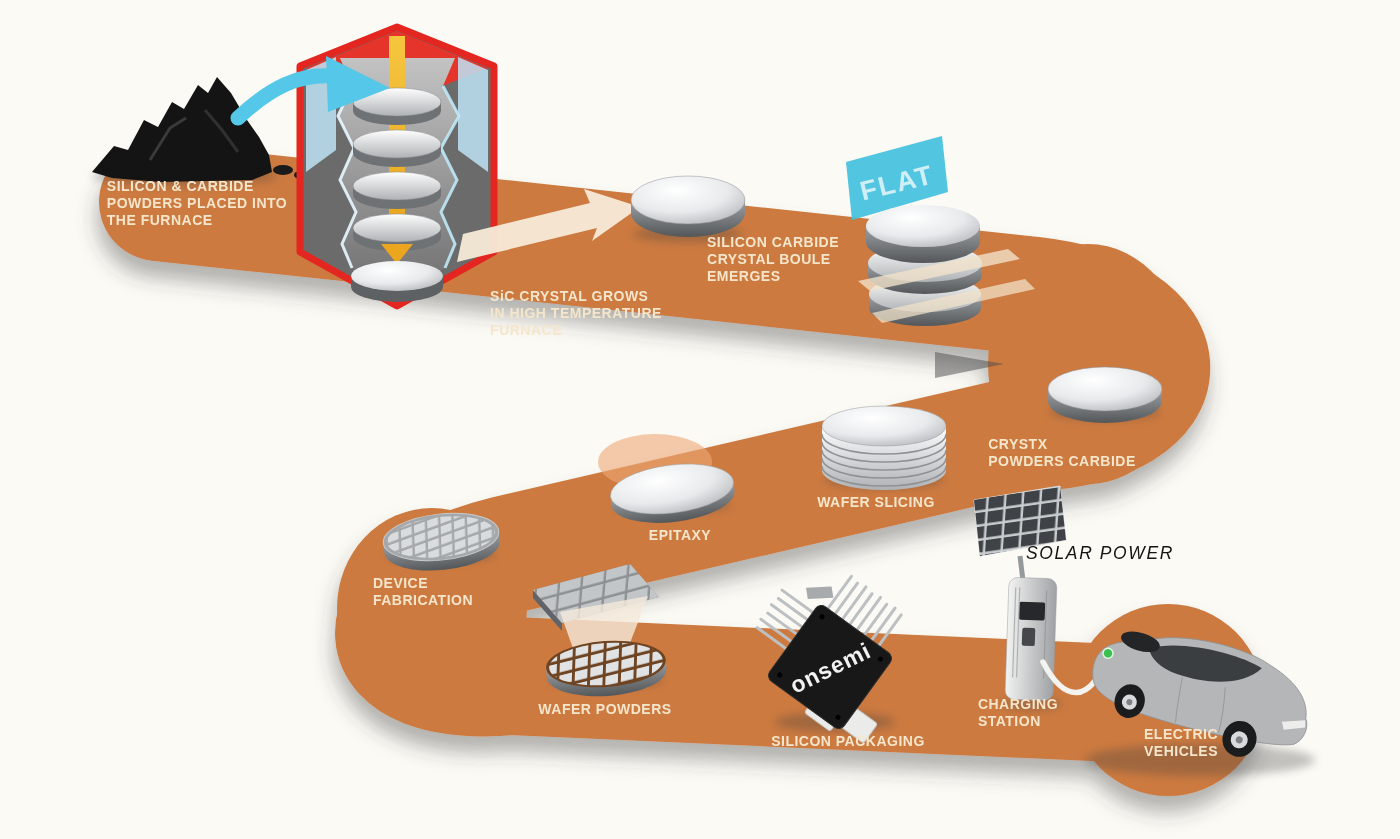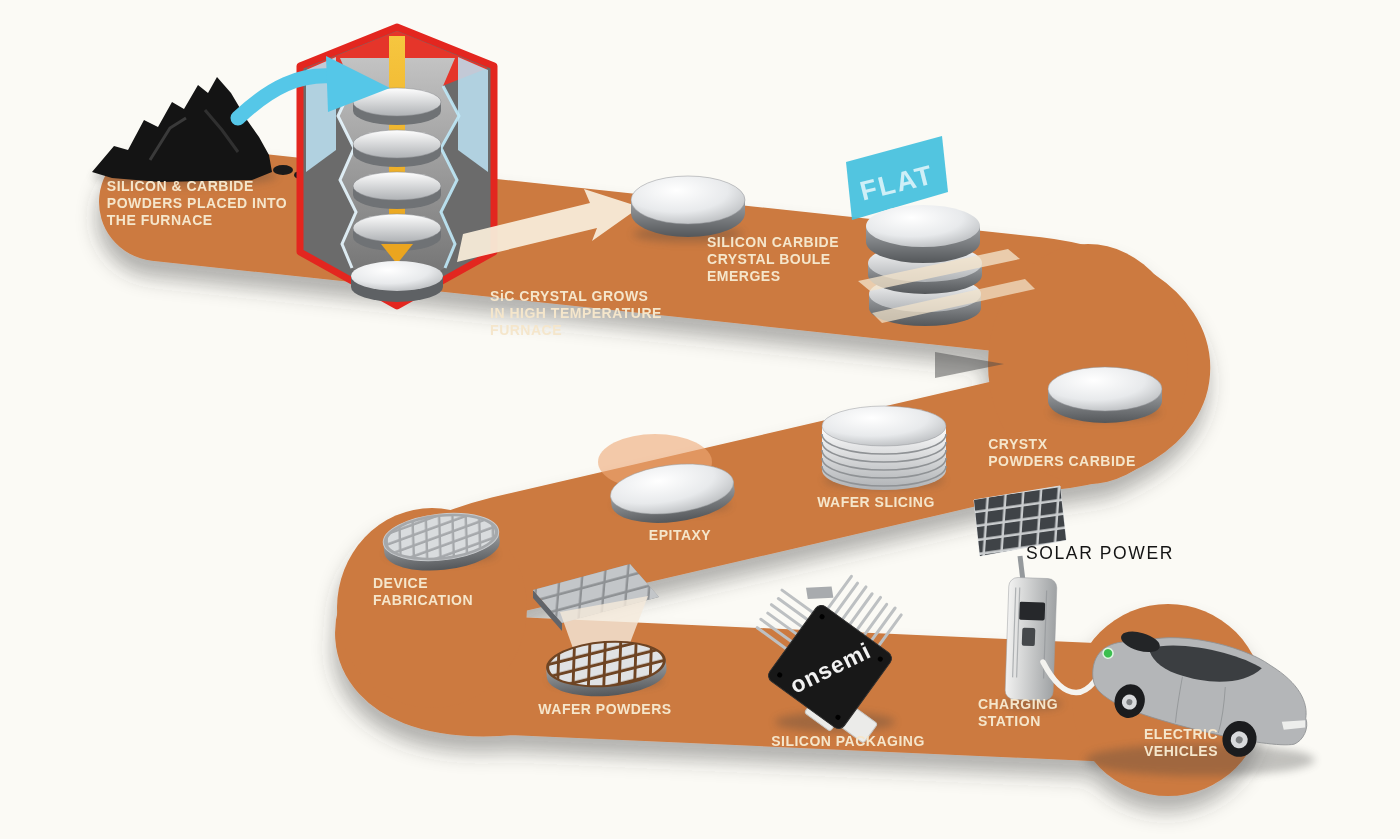--- a/index.html
+++ b/index.html
@@ -237,19 +237,19 @@
 CRYSTAL BOULE
 EMERGES</div>
 <div class="lbl" style="left:1062px; top:436px;">CRYSTX
 POWDERS CARBIDE</div>
 <div class="lbl" style="left:876px; top:494px;">WAFER SLICING</div>
 <div class="lbl" style="left:680px; top:527px;">EPITAXY</div>
 <div class="lbl" style="left:423px; top:575px;">DEVICE
 FABRICATION</div>
 <div class="lbl" style="left:605px; top:701px;">WAFER POWDERS</div>
 <div class="lbl" style="left:848px; top:733px;">SILICON PACKAGING</div>
-<div class="lbl dark" style="left:1100px; top:545px;">SOLAR POWER</div>
+<div class="lbl dark" style="left:1100px; top:545px;font-style:italic;">SOLAR POWER</div>
 <div class="lbl" style="left:1018px; top:696px;">CHARGING
 STATION</div>
 <div class="lbl" style="left:1153px; top:726px;margin-left:28px;">ELECTRIC
 VEHICLES</div>
 
 </div>
 
 </body></html>

